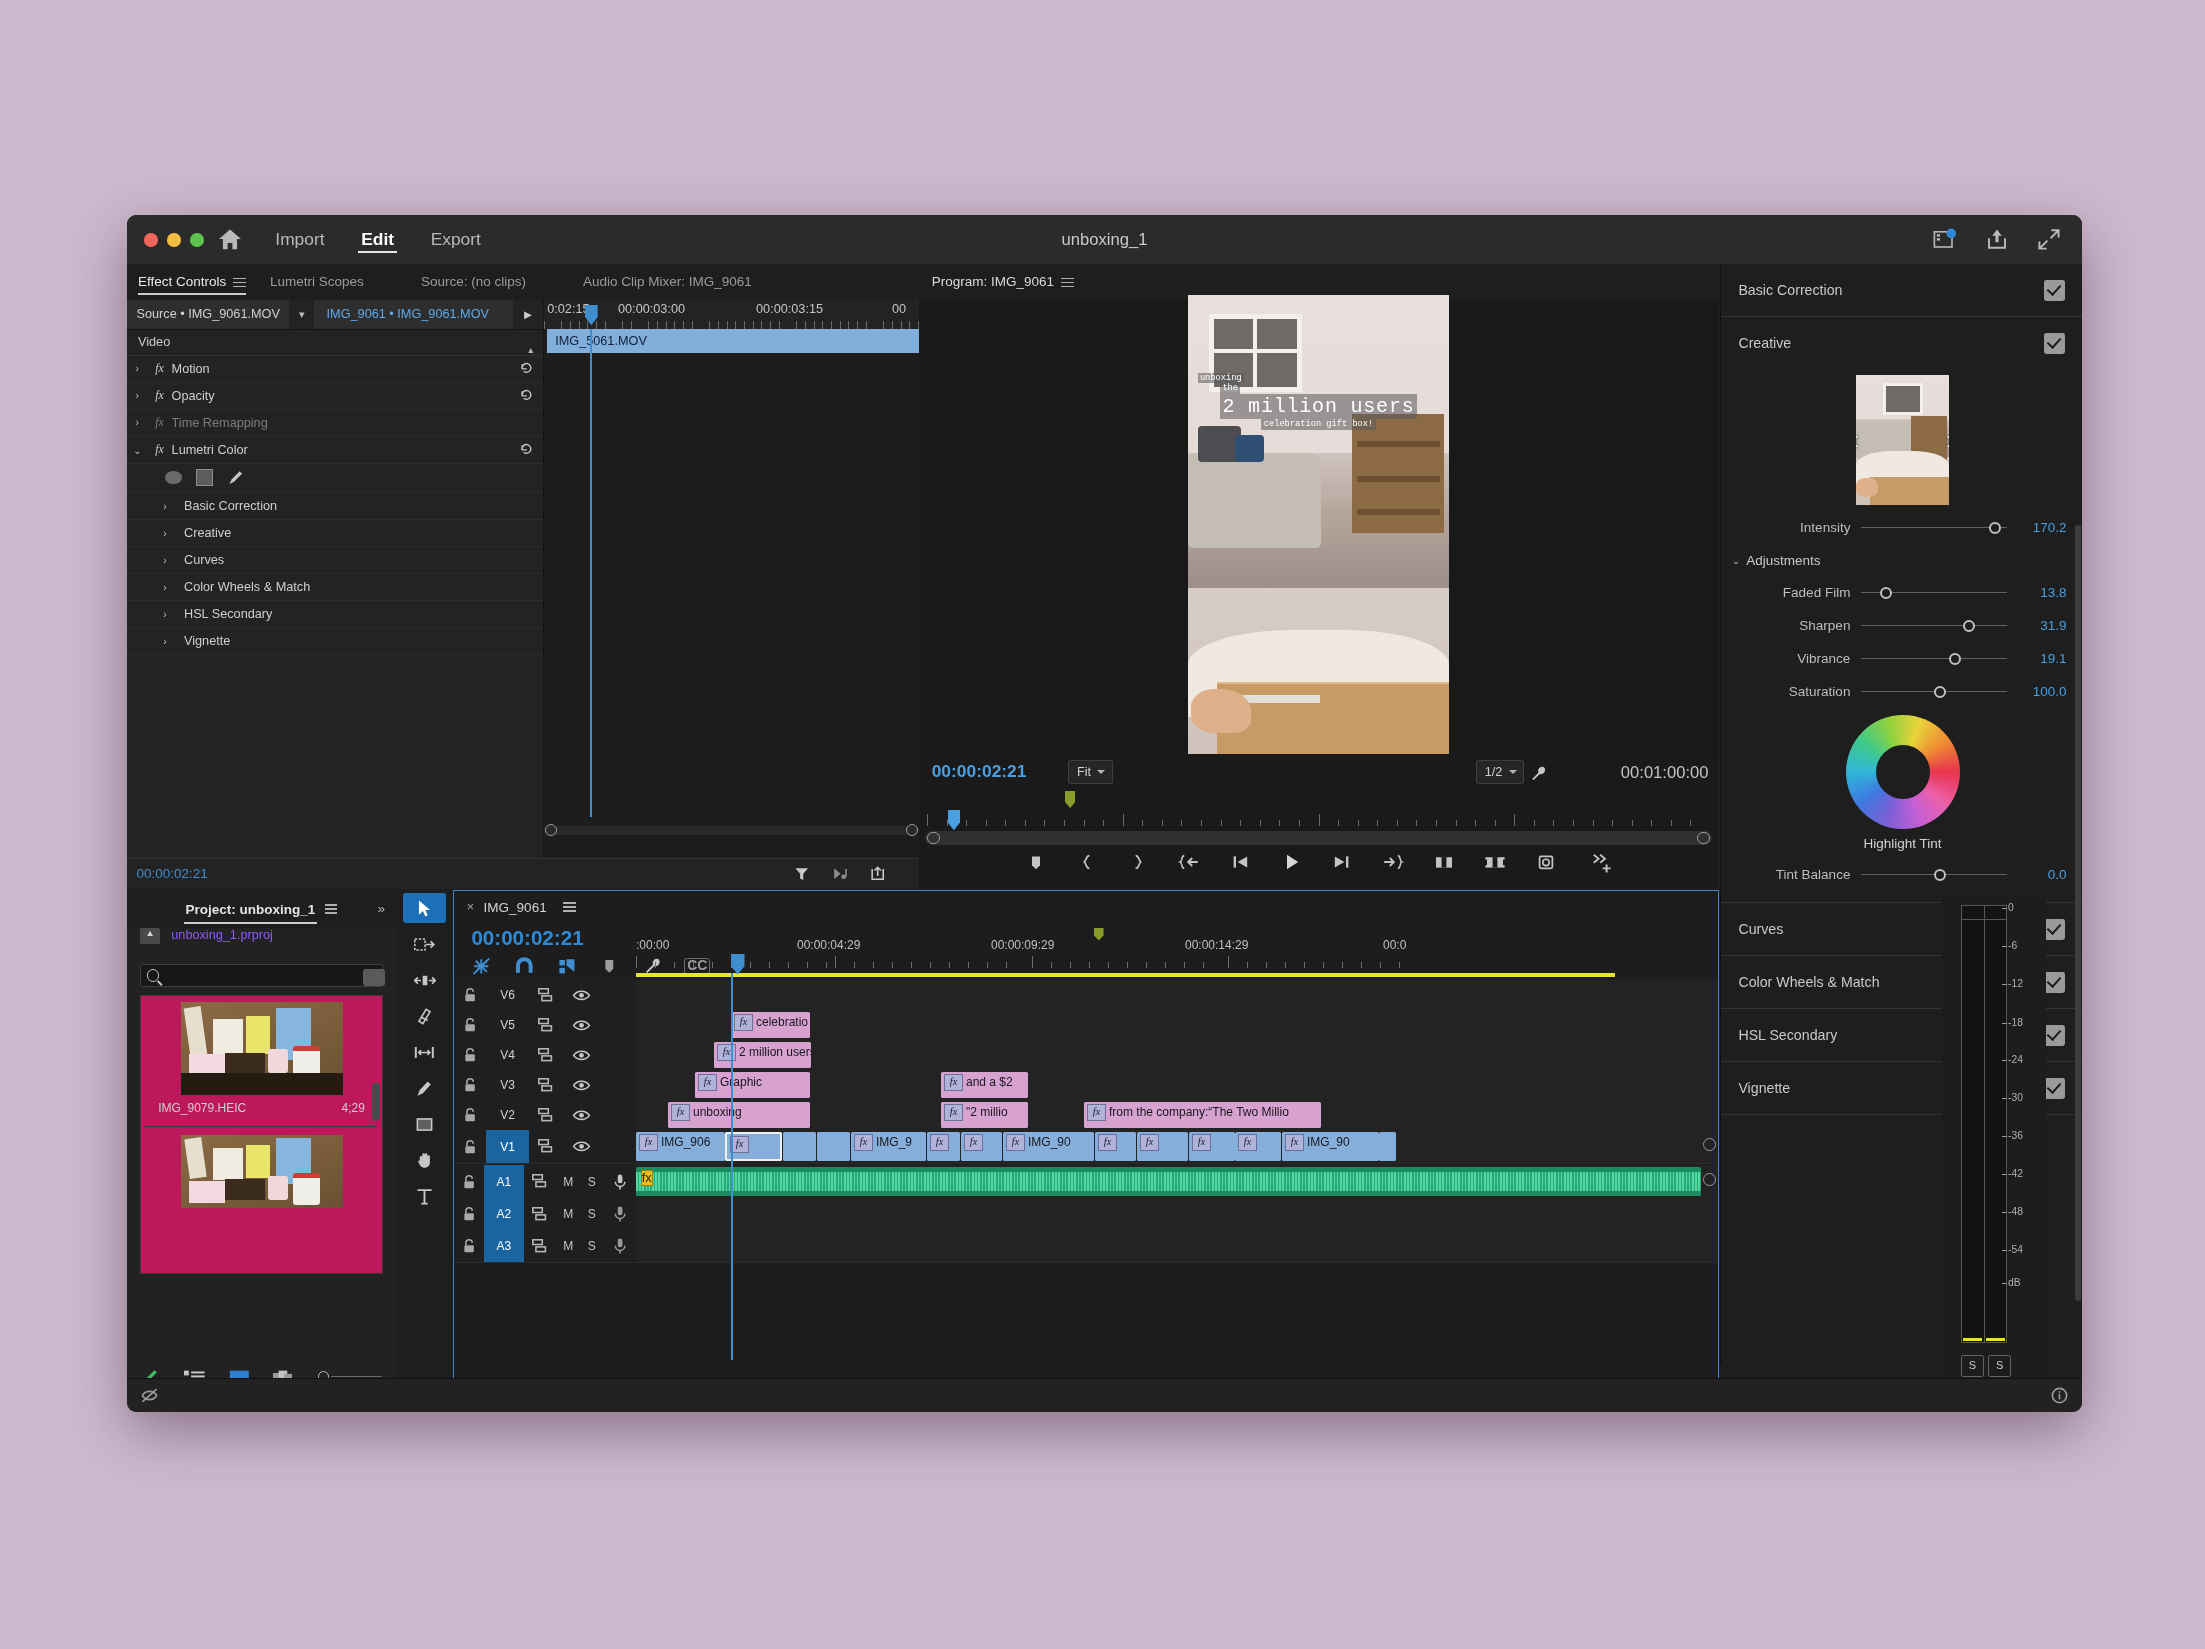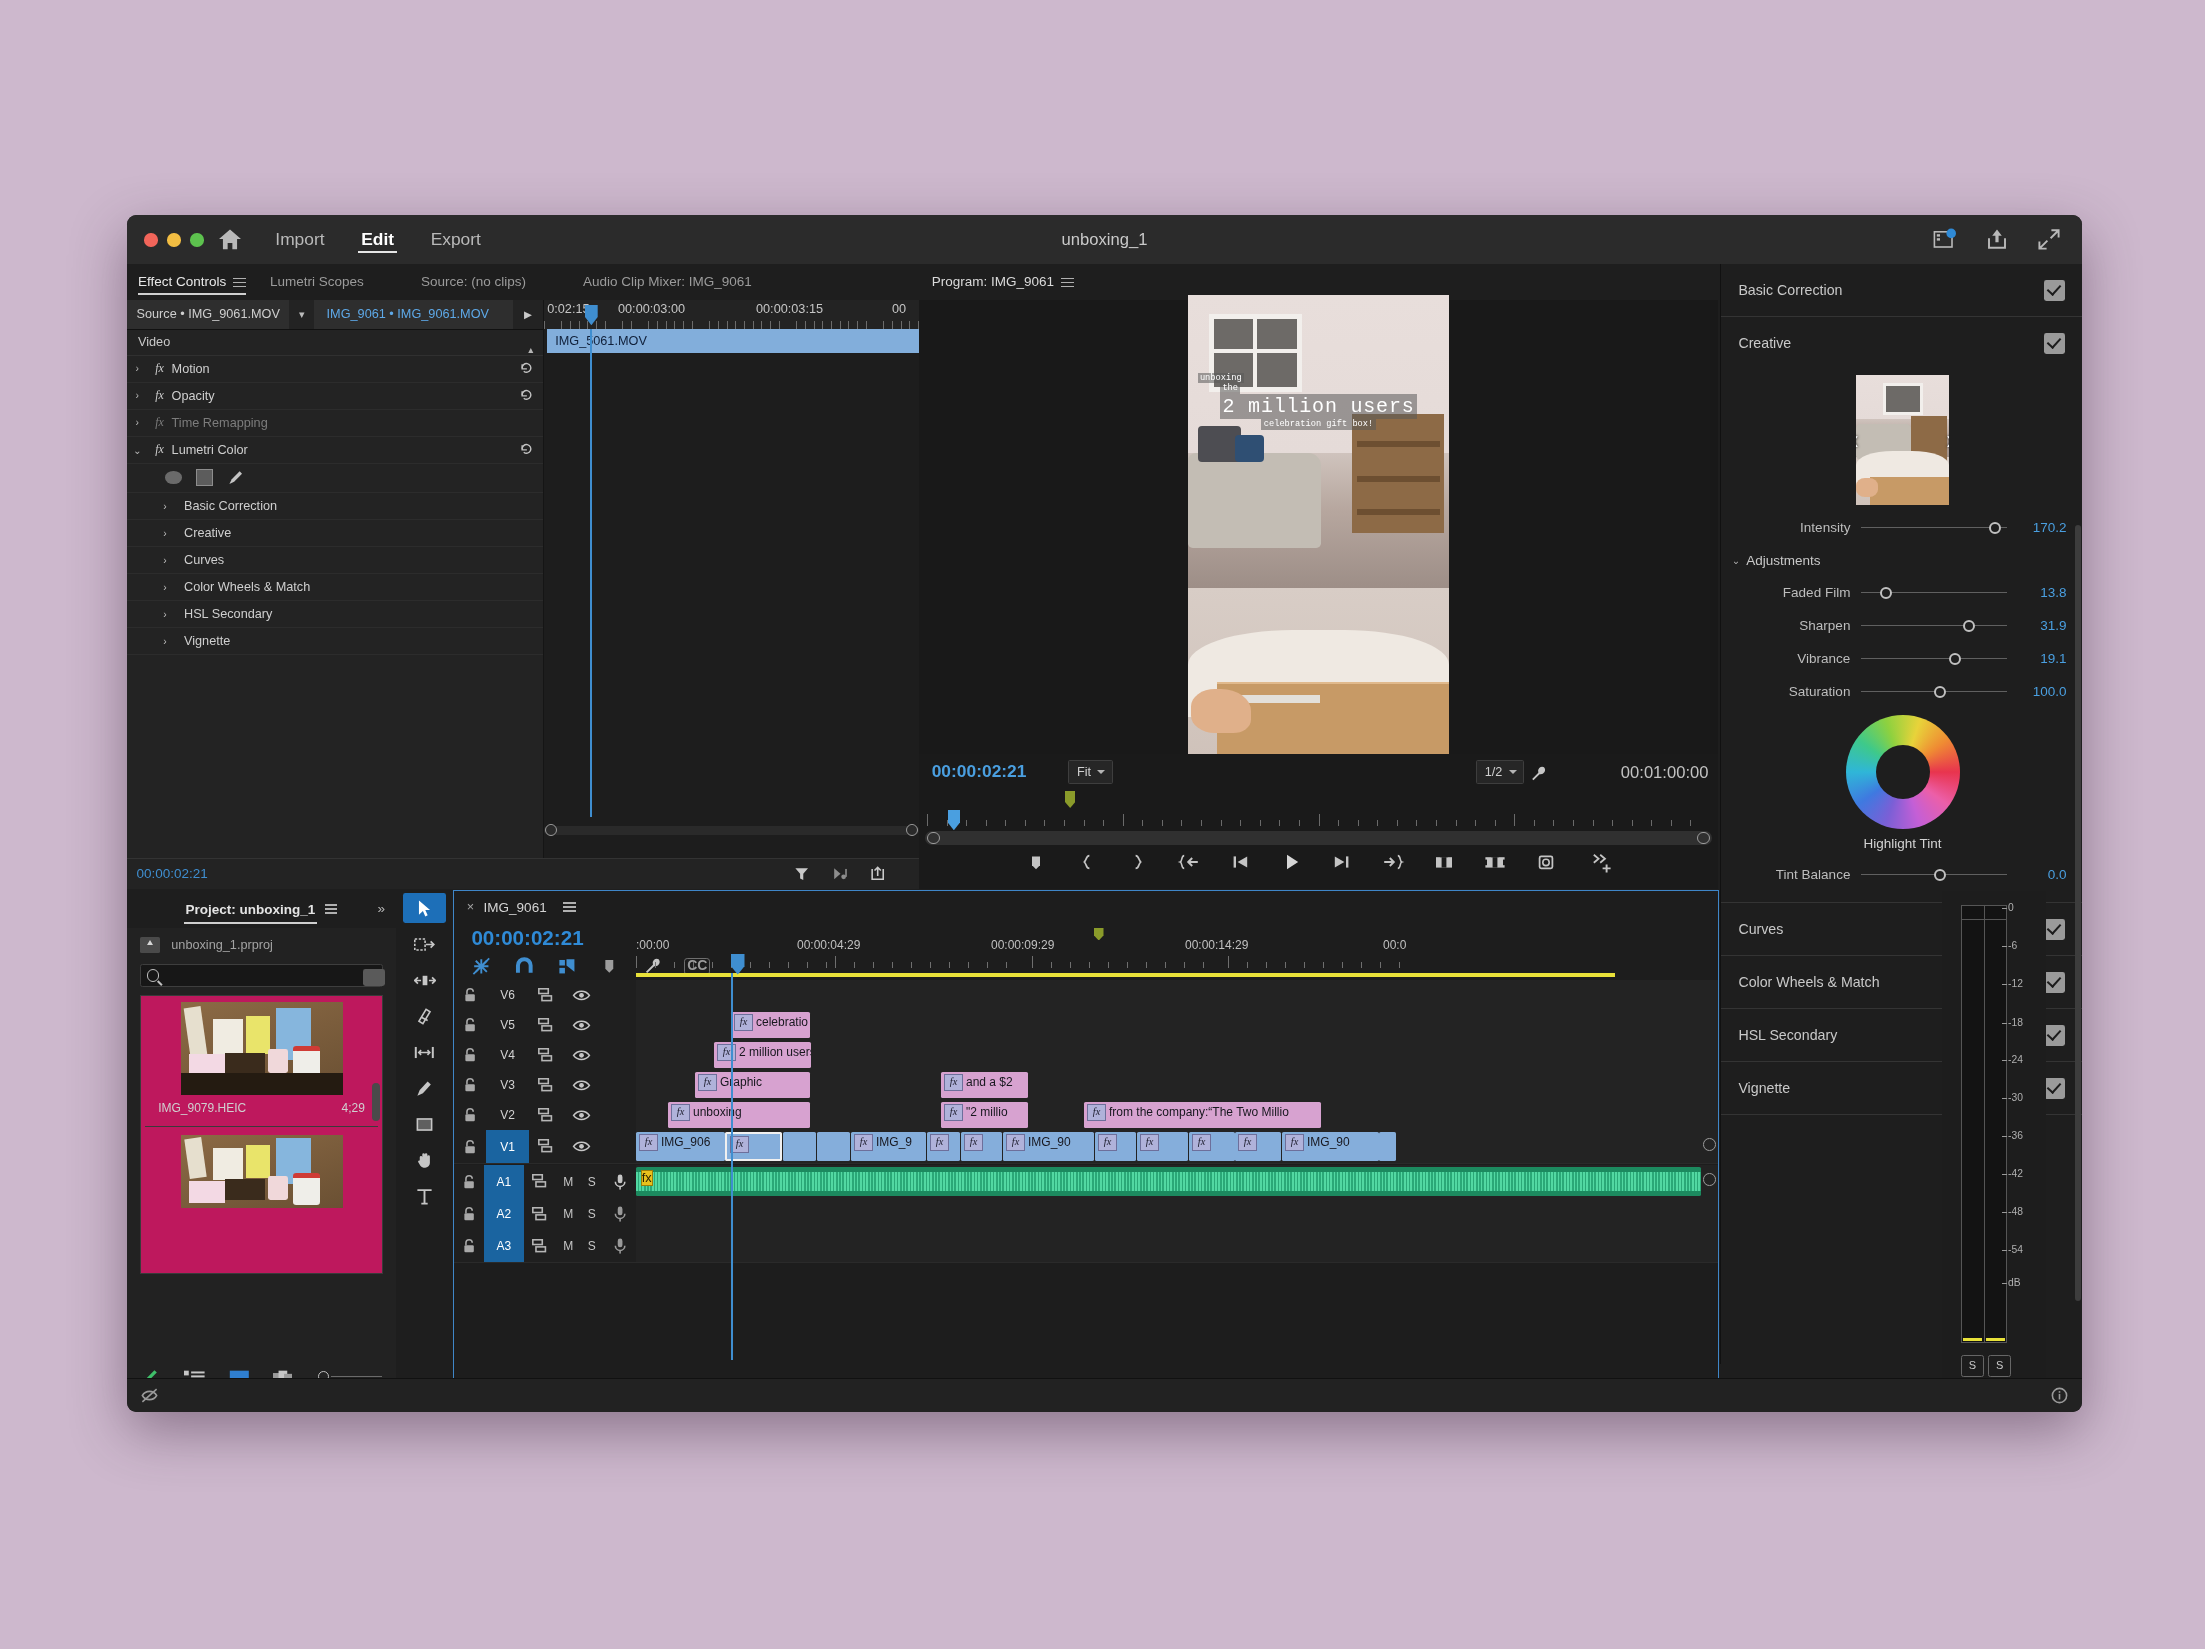--- a/index.html
+++ b/index.html
@@ -139,21 +139,21 @@
   .wheel::after{content:"";position:absolute;left:50%;top:50%;transform:translate(-50%,-50%);width:54px;height:54px;border-radius:50%;background:#1e1e1e;}
   .wheelbox .wl{margin-top:6.3px;color:#d3d3d3;font-size:13.5px;}
   .lm-scroll{position:absolute;right:3.2px;top:261px;width:6.3px;height:776px;background:#3d3d3d;border-radius:3.2px;}
 
   
   #projpanel{left:0;top:675px;width:269px;height:507px;background:#222;}
   .pp-hdr{height:38px;display:flex;align-items:center;justify-content:center;position:relative;background:#1e1e1e;}
   .pp-title{color:#e4e4e4;font-size:13.5px;font-weight:bold;position:relative;}
   .pp-title::after{content:"";position:absolute;left:-1.6px;right:-1.6px;bottom:-7.1px;height:1.6px;background:#cfcfcf;}
   .pp-more{position:absolute;right:11px;top:11px;color:#b5b5b5;font-size:13.5px;}
-  .pp-proj{height:33px;display:flex;align-items:center;padding-left:12.7px;color:#a3a3a3;font-size:12.7px;gap:11px;}
+  .pp-proj{height:33px;display:flex;align-items:flex-start;padding-left:12.7px;color:#8b5cf6;font-size:12.7px;gap:11px;}
   .pp-upicon{width:20.6px;height:16px;background:#4a4a4a;border-radius:1.6px;position:relative;}
   .pp-upicon::after{content:"";position:absolute;left:7.1px;top:3.2px;border-left:3.2px solid transparent;border-right:3.2px solid transparent;border-bottom:5.5px solid #d6d6d6;}
   .pp-search{margin:3.2px 12.7px 8px 12.7px;height:20.6px;background:#171717;border:0.8px solid #3e3e3e;border-radius:2.4px;display:flex;align-items:center;padding-left:6.3px;}
   .mag{width:10.3px;height:10.3px;border:1.6px solid #c0c0c0;border-radius:50%;position:relative;}
   .mag::after{content:"";position:absolute;right:-4px;bottom:-3.2px;width:5.5px;height:1.6px;background:#c0c0c0;transform:rotate(45deg);}
   .pp-findbtn{position:absolute;right:11px;top:79px;width:22px;height:17.4px;background:#5a5a5a;border-radius:2.4px;}
   .pp-list{margin:0 12.7px;border:0.8px solid #3a3a3a;height:277px;position:relative;overflow:hidden;background:#be185d;}
   .pp-item{padding:6.3px 8px;}
   .pp-thumb{width:162px;height:93px;margin:0 auto;position:relative;overflow:hidden;background:#6d5336;}
   .pp-meta{display:flex;justify-content:space-between;padding:6.3px 9.5px 3.2px 9.5px;color:#d0d0d0;font-size:12px;}

